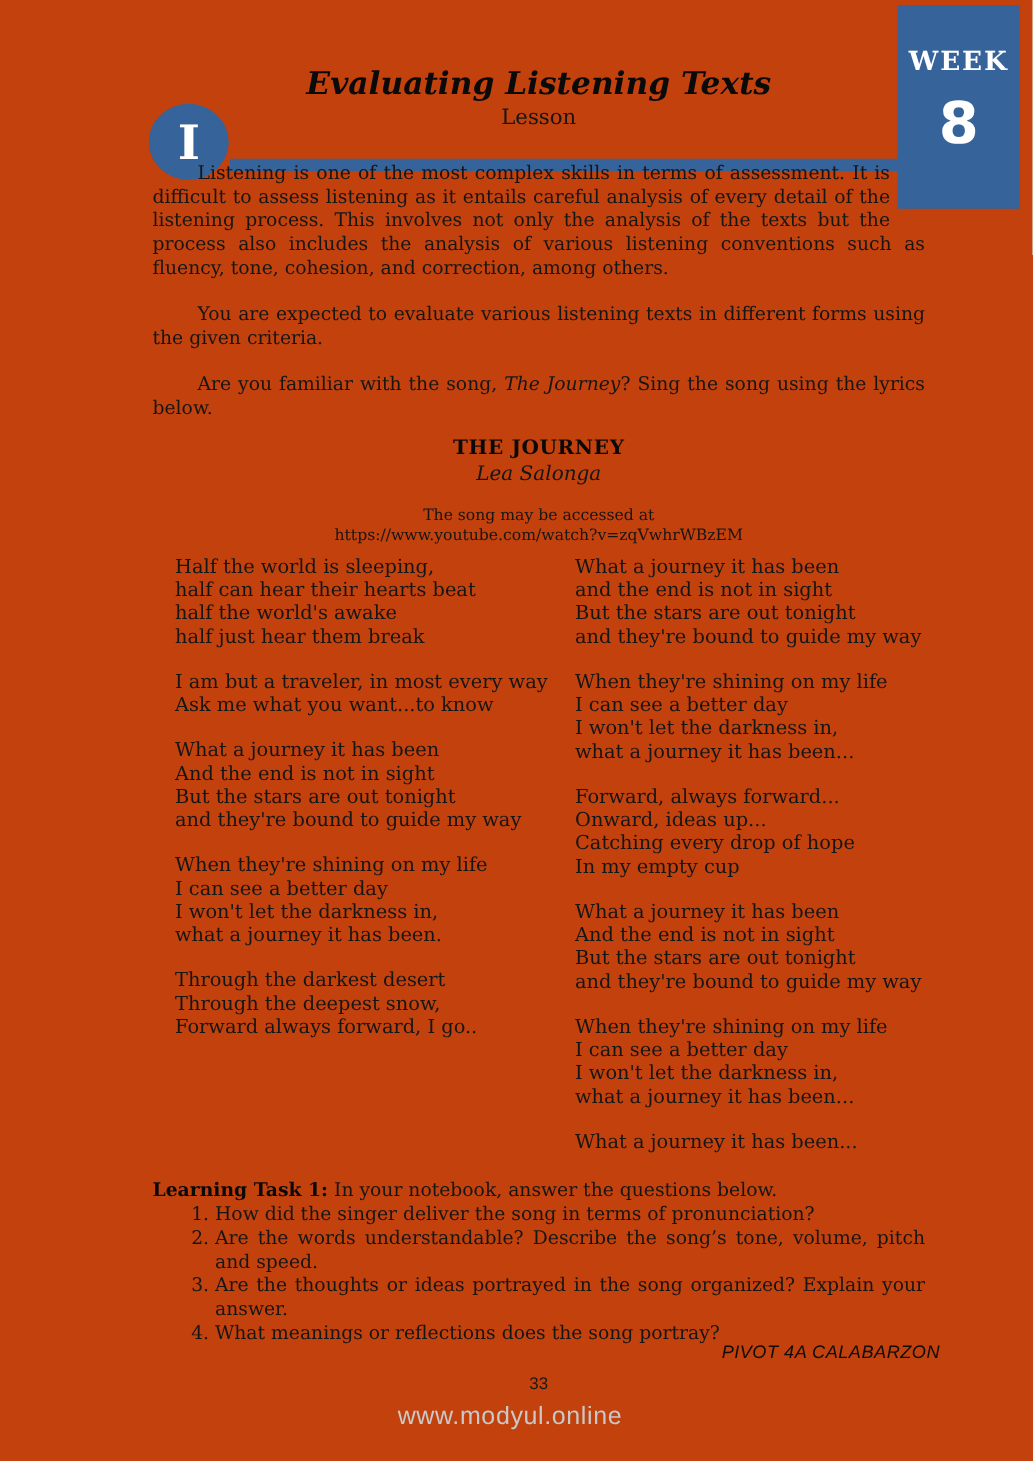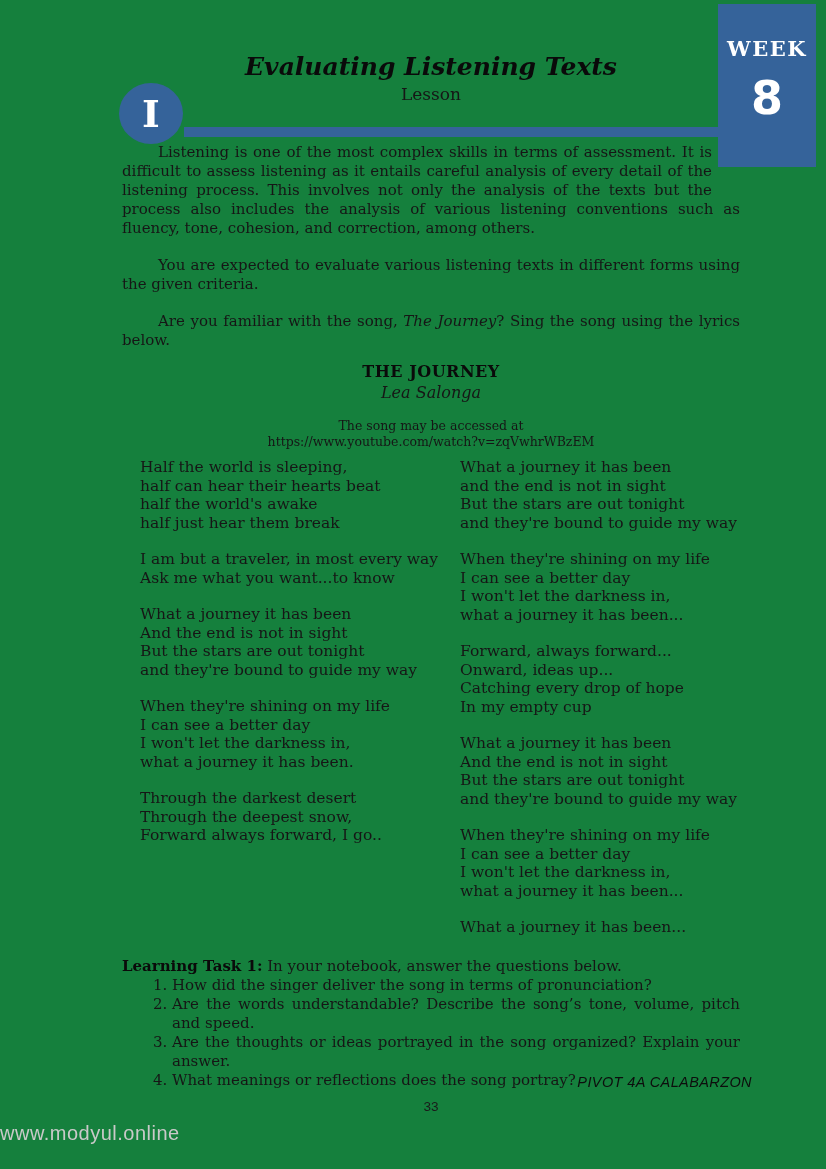--- a/index.html
+++ b/index.html
@@ -1,20 +1,20 @@
 <!DOCTYPE html>
 <html><head>
 <meta charset="utf-8">
 <style>
   html,body{margin:0;padding:0;background:#e8e8e8;}
   .page{
     position:relative;
     width:826px;height:1169px;
     margin:0 auto;
-    background:#15803d;
+    background:#c2410c;
     font-family:"DejaVu Serif", serif;
     color:#161616;
     overflow:hidden;
   }
   
   .week-box{
     position:absolute;left:718px;top:4px;width:98px;height:163px;
     background:#35639a;color:#ffffff;text-align:center;
   }
   .week-label{
@@ -43,21 +43,21 @@
     margin-top:52px;text-align:center;
     font-size:25px;font-weight:bold;line-height:30px;color:#0a0a0a;font-style:italic;
   }
   .page-subtitle{
     text-align:center;font-size:17px;line-height:22px;margin-top:1px;
   }
   .body-par{
     margin:0;font-size:15px;line-height:19px;
     text-align:justify;text-indent:36px;
   }
-  .par-first{margin-top:38px;}
+  .par-first{margin-top:24px;}
   .par-gap{margin-top:18px;}
   .box-intrude{float:right;width:28px;height:39px;}
   .it{font-style:italic;}
   
   .song-title{
     margin-top:12px;text-align:center;font-weight:bold;
     font-size:16px;letter-spacing:0.5px;line-height:20px;color:#0a0a0a;
   }
   .song-artist{
     text-align:center;font-style:italic;font-size:16px;line-height:21px;
@@ -89,21 +89,21 @@
     position:absolute;right:74px;top:1074px;
     font-family:"Liberation Sans", sans-serif;
     font-style:italic;font-size:14.5px;letter-spacing:0.4px;color:#0d0d0d;
   }
   .page-number{
     position:absolute;left:122px;top:1099px;width:618px;
     text-align:center;
     font-family:"Liberation Sans", sans-serif;font-size:13.5px;color:#1a1a1a;
   }
   .watermark{
-    position:absolute;left:0;top:1122px;width:816px;text-align:left;
+    position:absolute;left:0;top:1122px;width:816px;text-align:center;
     font-family:"Liberation Sans", sans-serif;font-size:20px;
     color:#c9c9c9;letter-spacing:0.5px;
   }
 </style>
 </head>
 <body>
 
 <div class="page">
 
   <div class="week-box">

